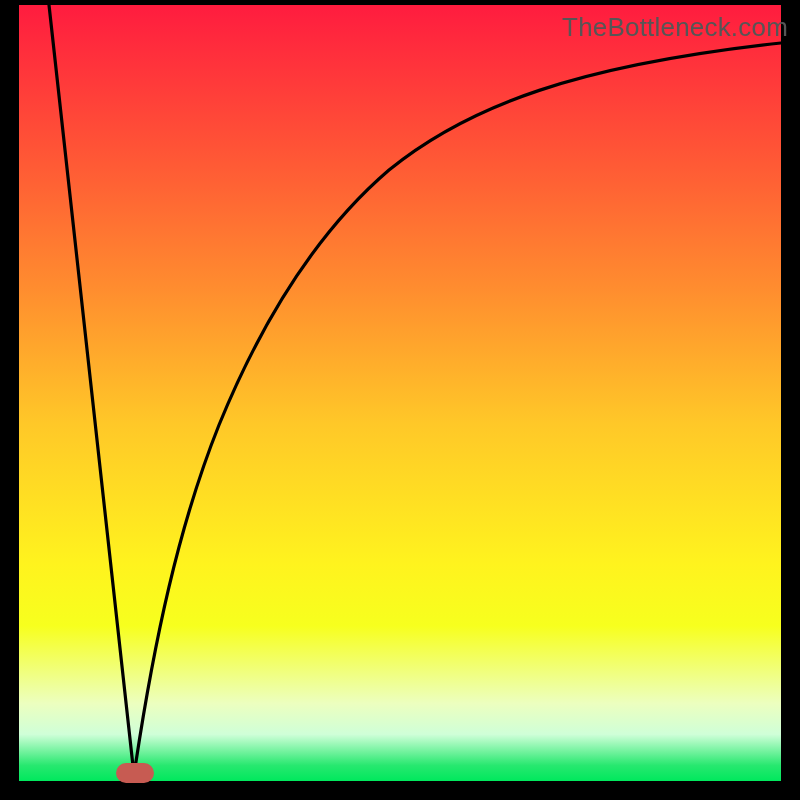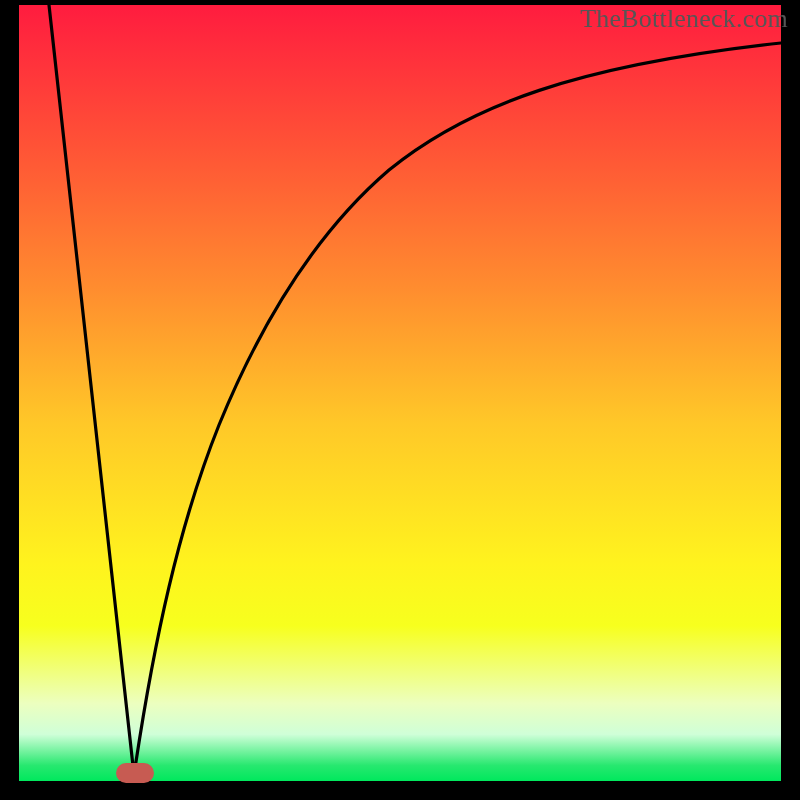--- a/index.html
+++ b/index.html
@@ -41,27 +41,26 @@
     position: absolute;
     width: 38px;
     height: 20px;
     background: #c75b52;
     border-radius: 10px / 10px;
     left: 97px;
     bottom: -2px;
   }
   .watermark {
     position: absolute;
-    top: 4px;
+    top: 12px;
     right: 12px;
     color: #565656;
     font-size: 26px;
     letter-spacing: 0.2px;
     font-weight: 400;
-    font-family: Liberation Serif, serif;
   }
 </style>
 </head>
 <body>
 
 <div class="frame">
   <svg class="curves" viewBox="0 0 762 776" preserveAspectRatio="none">
     <path d="M 30 0
              L 115 770
              C 135 635, 160 520, 200 420

